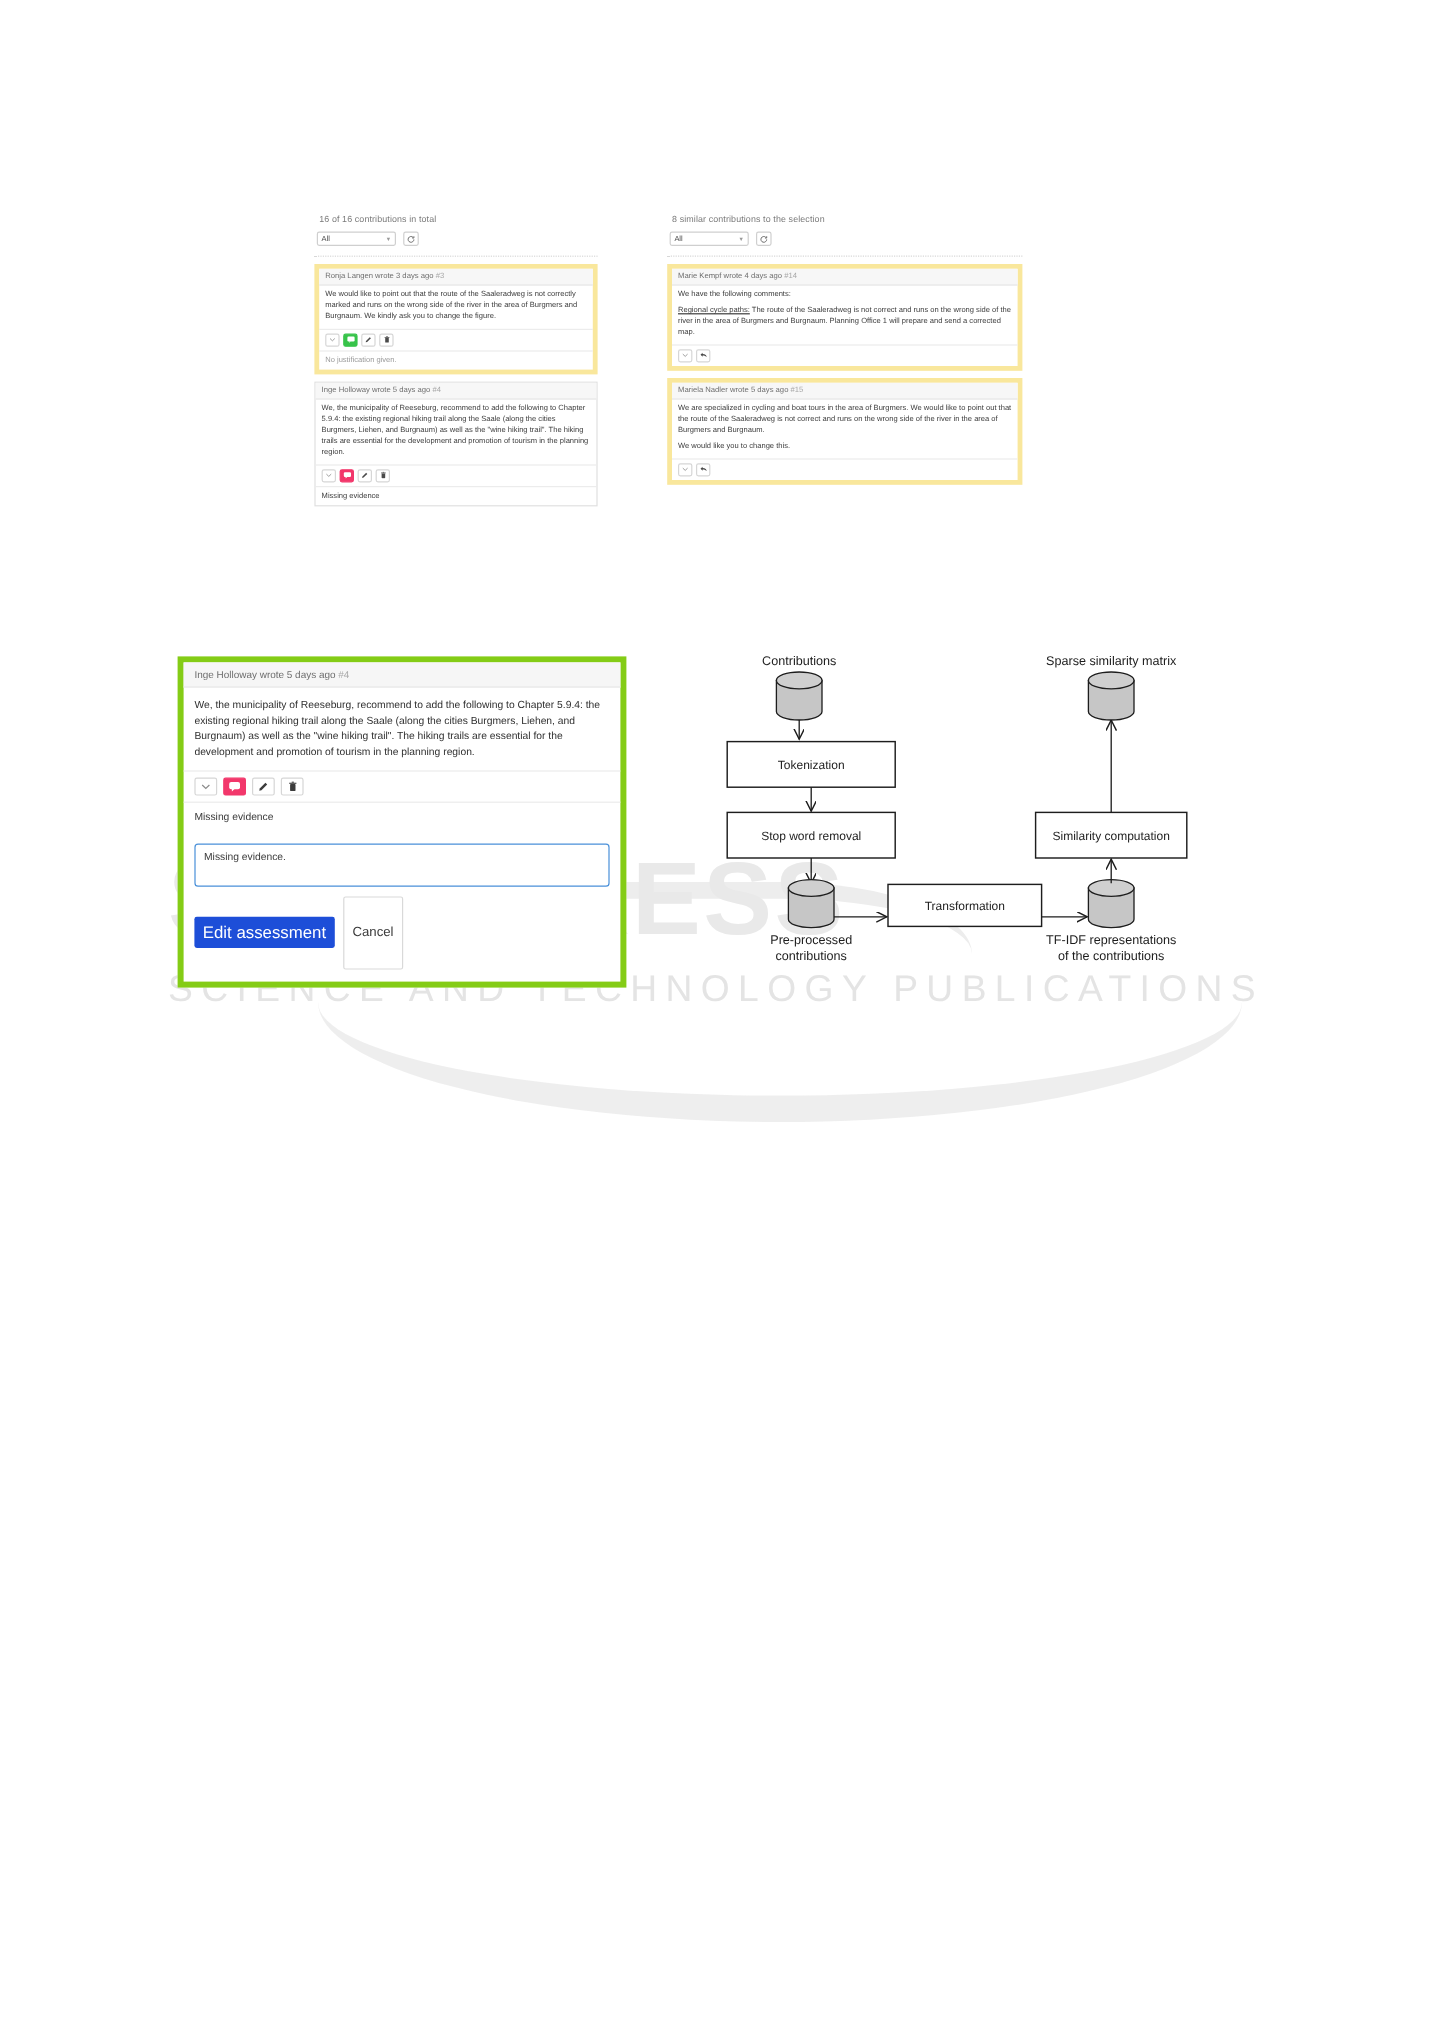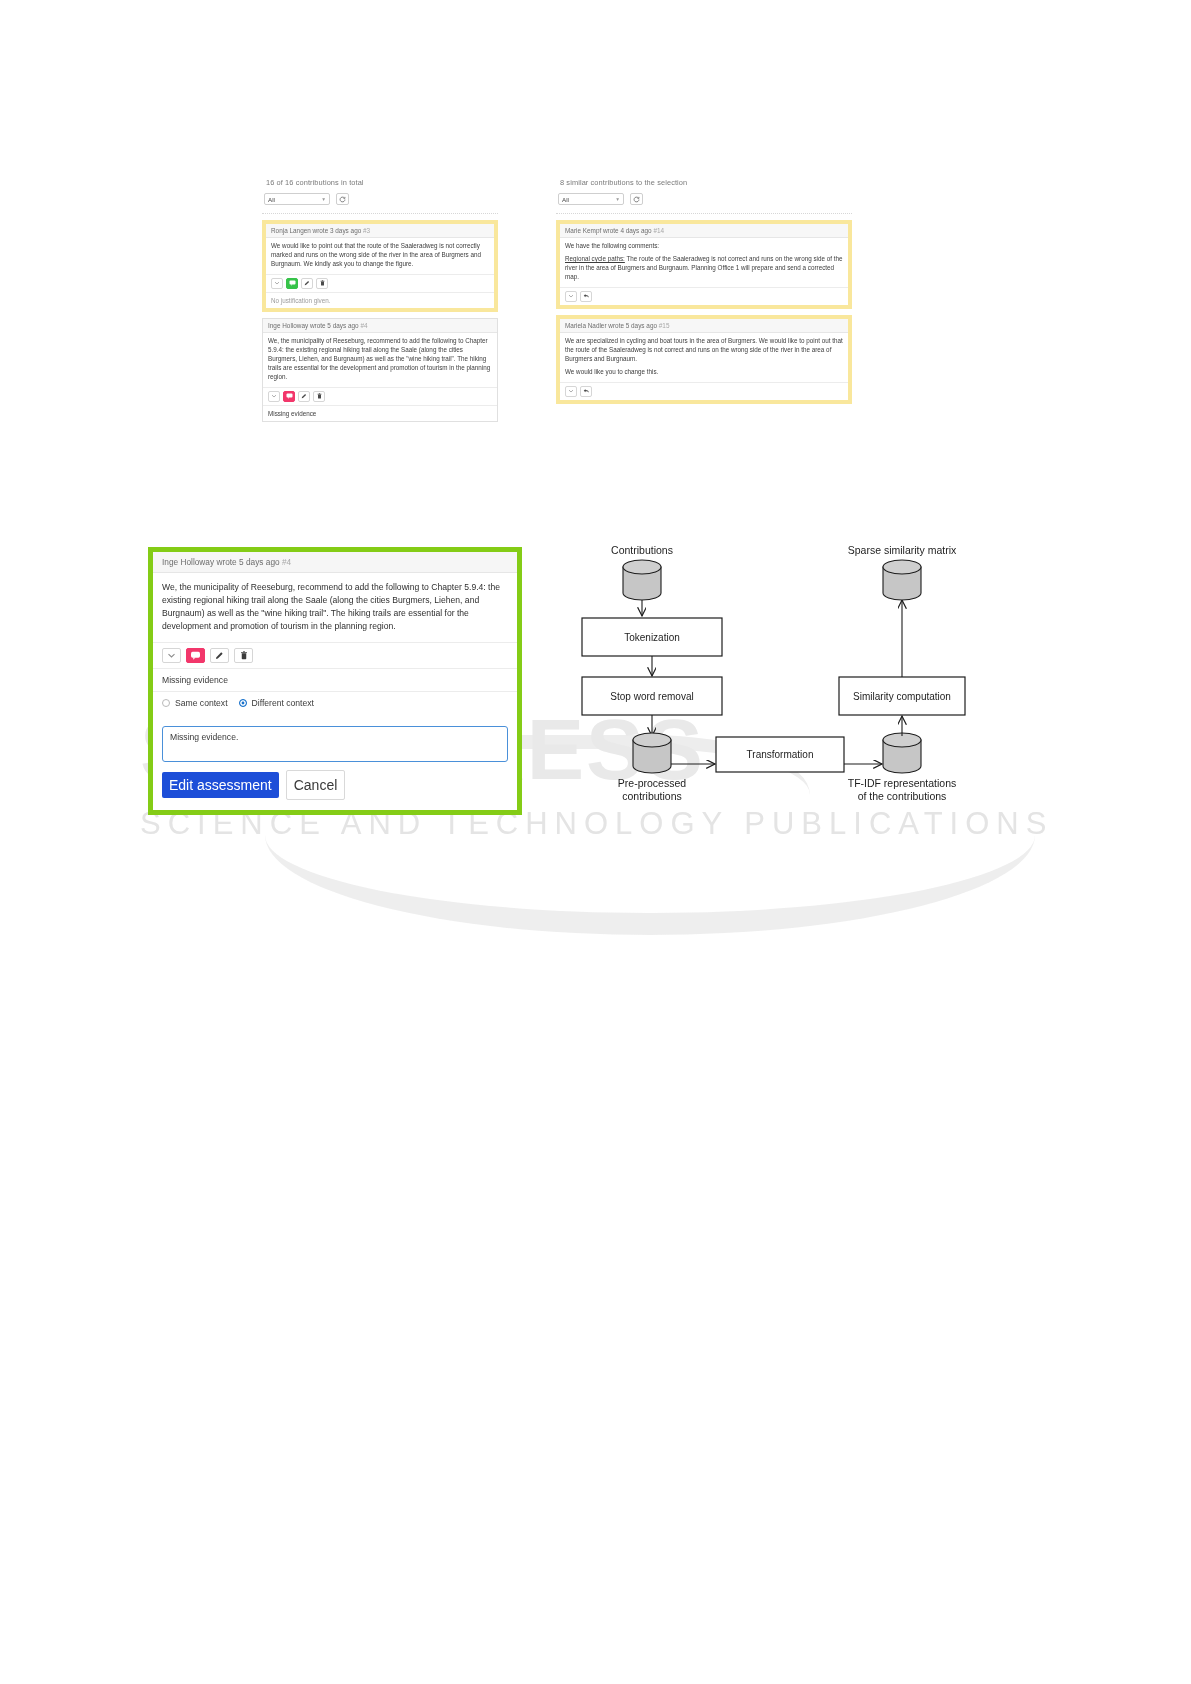--- a/index.html
+++ b/index.html
@@ -138,26 +138,26 @@
   .f2-textarea {
     border: 1px solid #4a90d9; border-radius: 3px; background: #fff;
     height: 36px; padding: 5px 7px; font-size: 8.6px; color: #3a3a3a;
   }
   .f2-btn-row { padding: 8px 9px 10px; display: flex; gap: 7px; align-items: center; }
   .btn-primary {
     background: #1d4ed8; color: #fff; font-size: 14px;
     padding: 4px 7px; border: none; border-radius: 2px; line-height: 1.3;
   }
   .btn-plain {
-    background: #fff; color: #3a3a3a; font-size: 14px;
-    padding: 5px 7px; border: 1px solid #d9d9d9; border-radius: 2px; line-height: 1.3;
+    background: #fff; color: #3a3a3a; font-size: 11px;
+    padding: 22px 7px; border: 1px solid #d9d9d9; border-radius: 2px; line-height: 1.3;
   }
 
   
-  .fig3 { position: absolute; left: 560px; top: 530px; width: 470px; height: 290px; text-align: right; }
+  .fig3 { position: absolute; left: 584px; top: 530px; width: 470px; height: 290px; text-align: right; }
   .fig3 svg { display: block; }
   .fl-label { font-family: "Liberation Sans", sans-serif; font-size: 10.5px; fill: #1d1d1d; }
   .fl-box-label { font-family: "Liberation Sans", sans-serif; font-size: 10px; fill: #1d1d1d; }
 </style>
 </head>
 <body>
 
 <div class="watermark">
   <div class="wm-curve"></div>
   <div class="wm-swoosh"></div>
@@ -345,26 +345,20 @@
       </div>
       <div class="act2">
         <svg width="8" height="9" viewBox="0 0 10 12">
           <rect x="2" y="3" width="6" height="8" rx="1" fill="#3c3c3c"></rect>
           <rect x="1" y="1.7" width="8" height="1.2" fill="#3c3c3c"></rect>
           <rect x="3.8" y="0.4" width="2.4" height="1.3" fill="#3c3c3c"></rect>
         </svg>
       </div>
     </div>
     <div class="f2-row">Missing evidence</div>
-    <div class="f2-radio-row">
-      <span class="radio"></span>
-      <span>Same context</span>
-      <span class="radio on" style="margin-left:6px"></span>
-      <span>Different context</span>
-    </div>
     <div class="f2-textarea-wrap">
       <div class="f2-textarea">Missing evidence.</div>
     </div>
     <div class="f2-btn-row">
       <button class="btn-primary">Edit assessment</button>
       <button class="btn-plain">Cancel</button>
     </div>
   </div>
 
   <div class="fig3">

